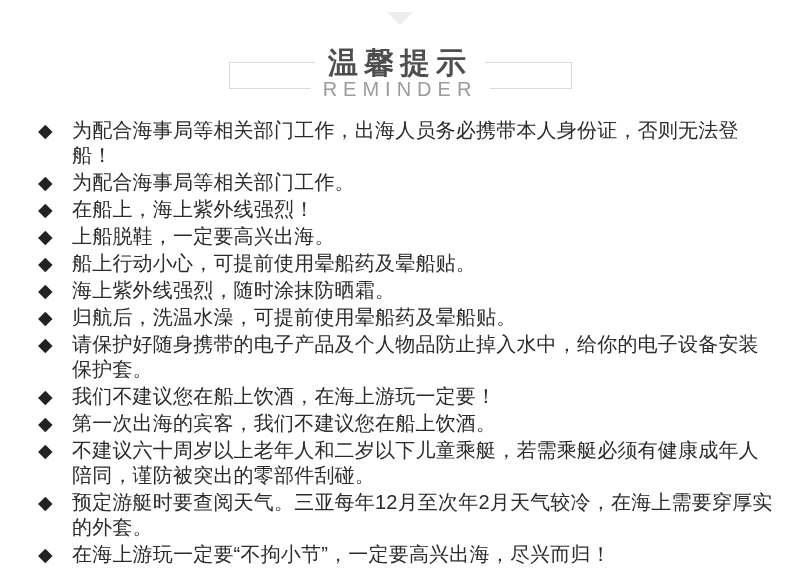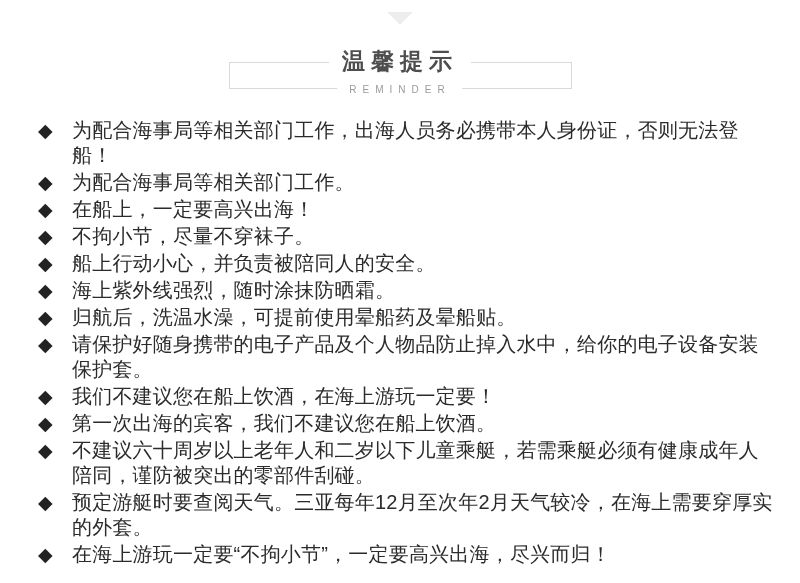--- a/index.html
+++ b/index.html
@@ -27,32 +27,32 @@
     border: 1px solid #d9d9d9;
     margin: 37px auto 0 auto;
     box-sizing: border-box;
   }
   .title {
     position: absolute; left: 50%; top: -1px;
     transform: translate(-50%, -50%);
     margin: 0;
     background: #ffffff;
     padding: 0 13px;
-    font-size: 23px; font-weight: 700;
+    font-size: 30px; font-weight: 700;
     letter-spacing: 6px;
     color: #4e4e4e;
     white-space: nowrap;
     line-height: 1.1;
   }
   .subtitle {
     position: absolute; left: 50%; bottom: -1px;
     transform: translate(-50%, 50%);
     background: #ffffff;
     padding: 0 12px;
-    font-size: 10px;
+    font-size: 20px;
     letter-spacing: 6px;
     color: #9b9b9b;
     white-space: nowrap;
     line-height: 1.15;
   }
 
   
   .list {
     margin: 29px 22px 0 38px;
   }
@@ -88,29 +88,29 @@
       <div class="item" style="color: rgb(43, 43, 43);">
         <span class="bullet">◆</span>
         <span class="text">为配合海事局等相关部门工作，出海人员务必携带本人身份证，否则无法登船！</span>
       </div>
       <div class="item" style="color: rgb(43, 43, 43);">
         <span class="bullet">◆</span>
         <span class="text">为配合海事局等相关部门工作。</span>
       </div>
       <div class="item" style="color: rgb(43, 43, 43);">
         <span class="bullet">◆</span>
-        <span class="text">在船上，一定要高兴出海！</span>
+        <span class="text">在船上，海上紫外线强烈！</span>
       </div>
       <div class="item" style="color: rgb(43, 43, 43);">
         <span class="bullet">◆</span>
-        <span class="text">不拘小节，尽量不穿袜子。</span>
+        <span class="text">上船脱鞋，一定要高兴出海。</span>
       </div>
       <div class="item" style="color: rgb(43, 43, 43);">
         <span class="bullet">◆</span>
-        <span class="text">船上行动小心，并负责被陪同人的安全。</span>
+        <span class="text">船上行动小心，可提前使用晕船药及晕船贴。</span>
       </div>
       <div class="item" style="color: rgb(43, 43, 43);">
         <span class="bullet">◆</span>
         <span class="text">海上紫外线强烈，随时涂抹防晒霜。</span>
       </div>
       <div class="item" style="color: rgb(43, 43, 43);">
         <span class="bullet">◆</span>
         <span class="text">归航后，洗温水澡，可提前使用晕船药及晕船贴。</span>
       </div>
       <div class="item" style="color: rgb(43, 43, 43);">

